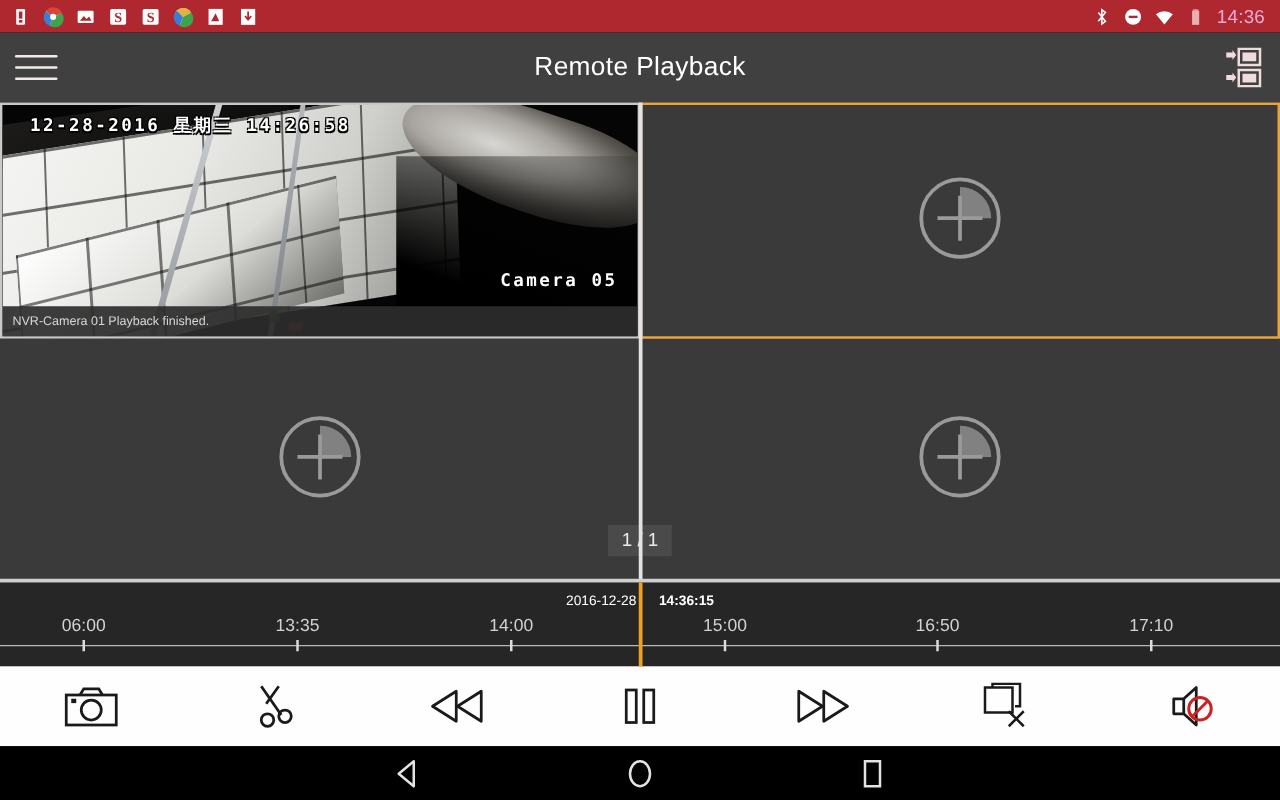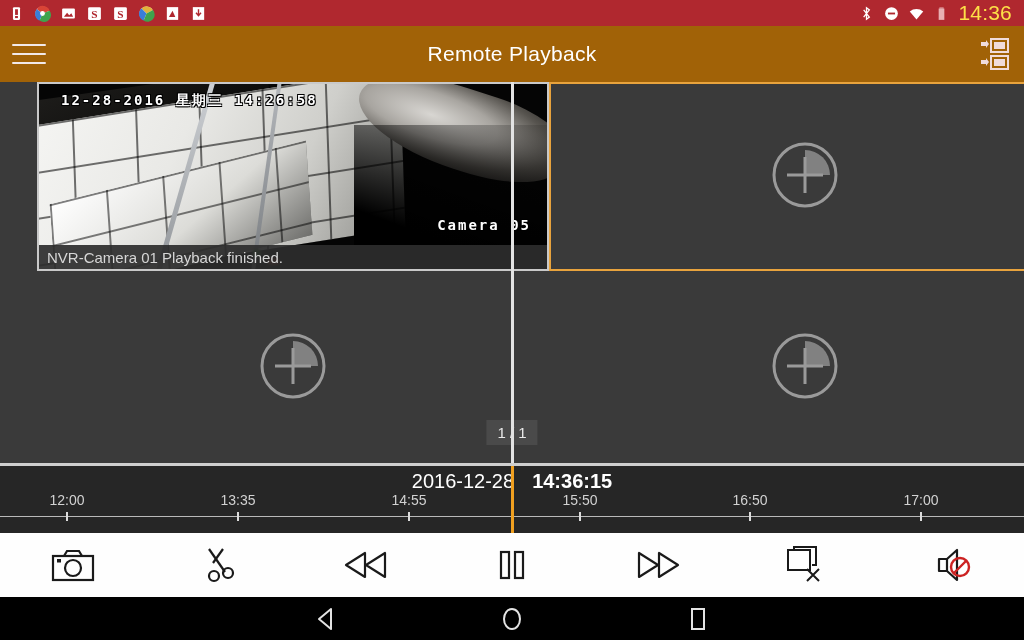--- a/index.html
+++ b/index.html
@@ -14,26 +14,26 @@
   
   .statusbar {
     position:absolute; left:0; top:0; width:1024px; height:26px;
     background:#b0282f;
     display:flex; align-items:center;
     padding:0 8px;
   }
   .sb-left { display:flex; align-items:center; gap:9px; }
   .sb-right { margin-left:auto; display:flex; align-items:center; gap:8px; padding-right:4px; }
   .sb-ico { width:17px; height:17px; display:block; }
-  .sb-time { color:#fde047; font-size:21px; letter-spacing:.2px; }
+  .sb-time { color:#f9a8d4; font-size:15px; letter-spacing:.2px; }
 
   
   .appbar {
     position:absolute; left:0; top:26px; width:1024px; height:56px;
-    background:#a16207;
+    background:#404040;
   }
   .hamburger {
     position:absolute; left:12px; top:50%; transform:translateY(-50%);
     width:34px; height:26px; display:flex; flex-direction:column;
     justify-content:space-between; padding:3px 0; cursor:pointer;
   }
   .hamburger i { display:block; height:2px; background:#f2e9e9; border-radius:1px; }
   .appbar-title {
     position:absolute; left:0; right:0; top:0; height:56px;
     display:flex; align-items:center; justify-content:center;
@@ -41,21 +41,21 @@
   }
   .layout-btn {
     position:absolute; right:14px; top:50%; transform:translateY(-50%);
     width:30px; height:32px; cursor:pointer;
   }
 
   
   .grid {
     position:absolute; left:0; top:82px; width:1024px; height:383px;
     background:#3a3a3a;
-    display:grid; grid-template-columns:512px 512px; grid-template-rows:189px 194px;padding-left:37px;
+    display:grid; grid-template-columns:512px 512px; grid-template-rows:189px 194px;
   }
   .pane { position:relative; overflow:hidden; background:#3a3a3a; }
   .pane.sel { outline:2px solid #e8a33d; outline-offset:-2px; z-index:3; }
   .pane.live { background:#000; border:2px solid #c9c9c9; }
 
   
   .cam-img { position:absolute; inset:0; background:#050505; overflow:hidden; }
   .cam-img .ceil {
     position:absolute; left:-6%; top:8%; width:78%; height:86%;
     background:
@@ -115,21 +115,21 @@
   }
   .osd-name {
     position:absolute; right:16px; bottom:36px;
     color:#fff; font-family:"DejaVu Sans Mono", monospace;
     font-size:14px; font-weight:bold; letter-spacing:2px;
     text-shadow:1px 1px 0 #000, -1px 1px 0 #000, 1px -1px 0 #000, -1px -1px 0 #000;
   }
   .pane-status {
     position:absolute; left:0; right:0; bottom:0; height:24px;
     background:rgba(45,45,45,.92);
-    color:#d6d6d6; font-size:15px;
+    color:#d6d6d6; font-size:10px;
     display:flex; align-items:center; padding-left:8px;
   }
 
   .add-icon { position:absolute; left:50%; top:50%; transform:translate(-50%,-50%); }
 
   .page-badge {
     position:absolute; left:512px; top:420px; transform:translateX(-50%);
     background:#4a4a4a; color:#e9e9e9; font-size:15px;
     padding:4px 11px; z-index:5;
   }
@@ -143,21 +143,21 @@
   }
 
   
   .timeline {
     position:absolute; left:0; top:466px; width:1024px; height:67px;
     background:#262626;
   }
   .tl-current {
     position:absolute; left:0; right:0; top:4px; height:22px;
     display:flex; align-items:center; justify-content:center;
-    color:#fff; font-size:20px; gap:0;
+    color:#fff; font-size:11px; gap:0;
   }
   .tl-date { padding-right:9px; }
   .tl-time { padding-left:9px;font-weight:bold; }
   .tl-ruler { position:absolute; left:0; right:0; top:26px; height:41px; }
   .tl-label {
     position:absolute; top:0; transform:translateX(-50%);
     color:#d2d2d2; font-size:14px;
   }
   .tl-axis {
     position:absolute; left:0; right:0; top:24px; height:1px; background:#b9b9b9;
@@ -328,26 +328,26 @@
   <div class="page-badge">1 / 1</div>
   <div class="grid-underline"></div>
 
   <div class="timeline">
     <div class="tl-current">
       <span class="tl-date">2016-12-28</span>
       <span class="tl-time">14:36:15</span>
     </div>
     <div class="tl-ruler">
       <div class="tl-axis"></div>
-      <span class="tl-label" style="left:67px">12:00</span>
+      <span class="tl-label" style="left:67px">06:00</span>
       <span class="tl-label" style="left:238px">13:35</span>
-      <span class="tl-label" style="left:409px">14:55</span>
-      <span class="tl-label" style="left:580px">15:50</span>
+      <span class="tl-label" style="left:409px">14:00</span>
+      <span class="tl-label" style="left:580px">15:00</span>
       <span class="tl-label" style="left:750px">16:50</span>
-      <span class="tl-label" style="left:921px">17:00</span>
+      <span class="tl-label" style="left:921px">17:10</span>
       <div class="tl-tick" style="left:67px"></div>
       <div class="tl-tick" style="left:238px"></div>
       <div class="tl-tick" style="left:409px"></div>
       <div class="tl-tick" style="left:580px"></div>
       <div class="tl-tick" style="left:750px"></div>
       <div class="tl-tick" style="left:921px"></div>
     </div>
   </div>
   <div class="tl-playhead"></div>
 

